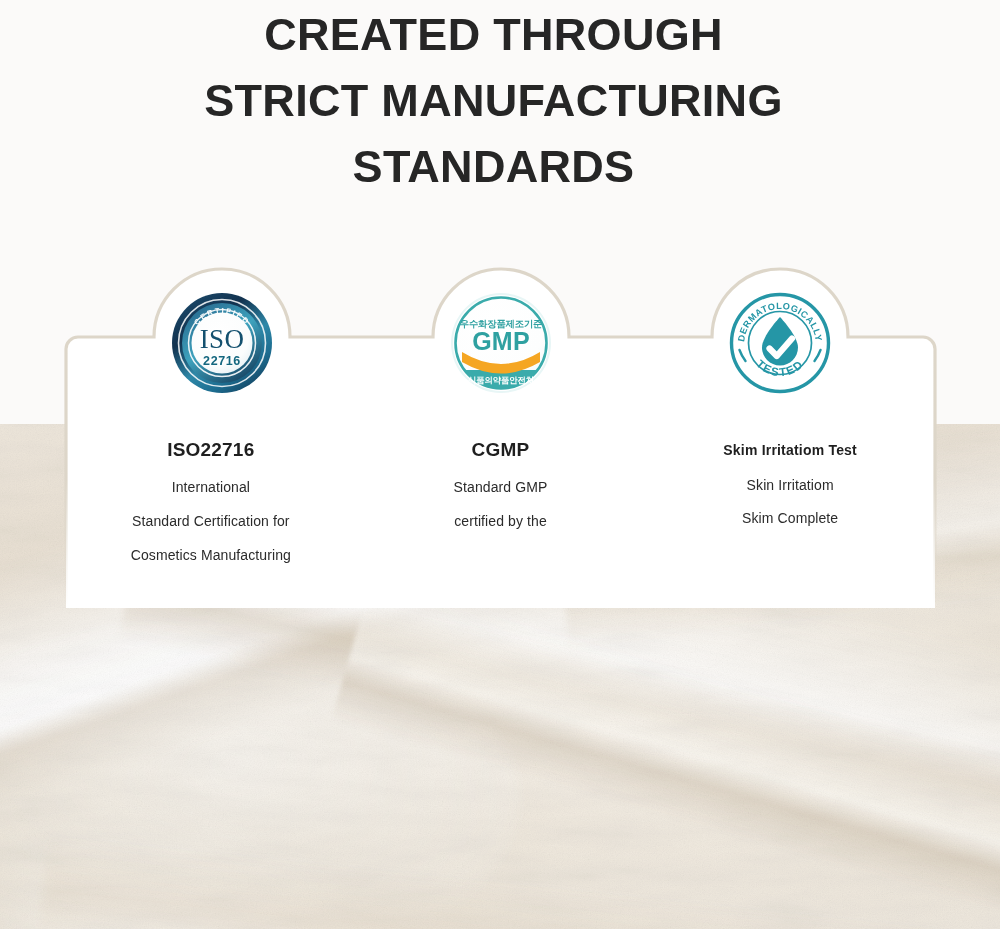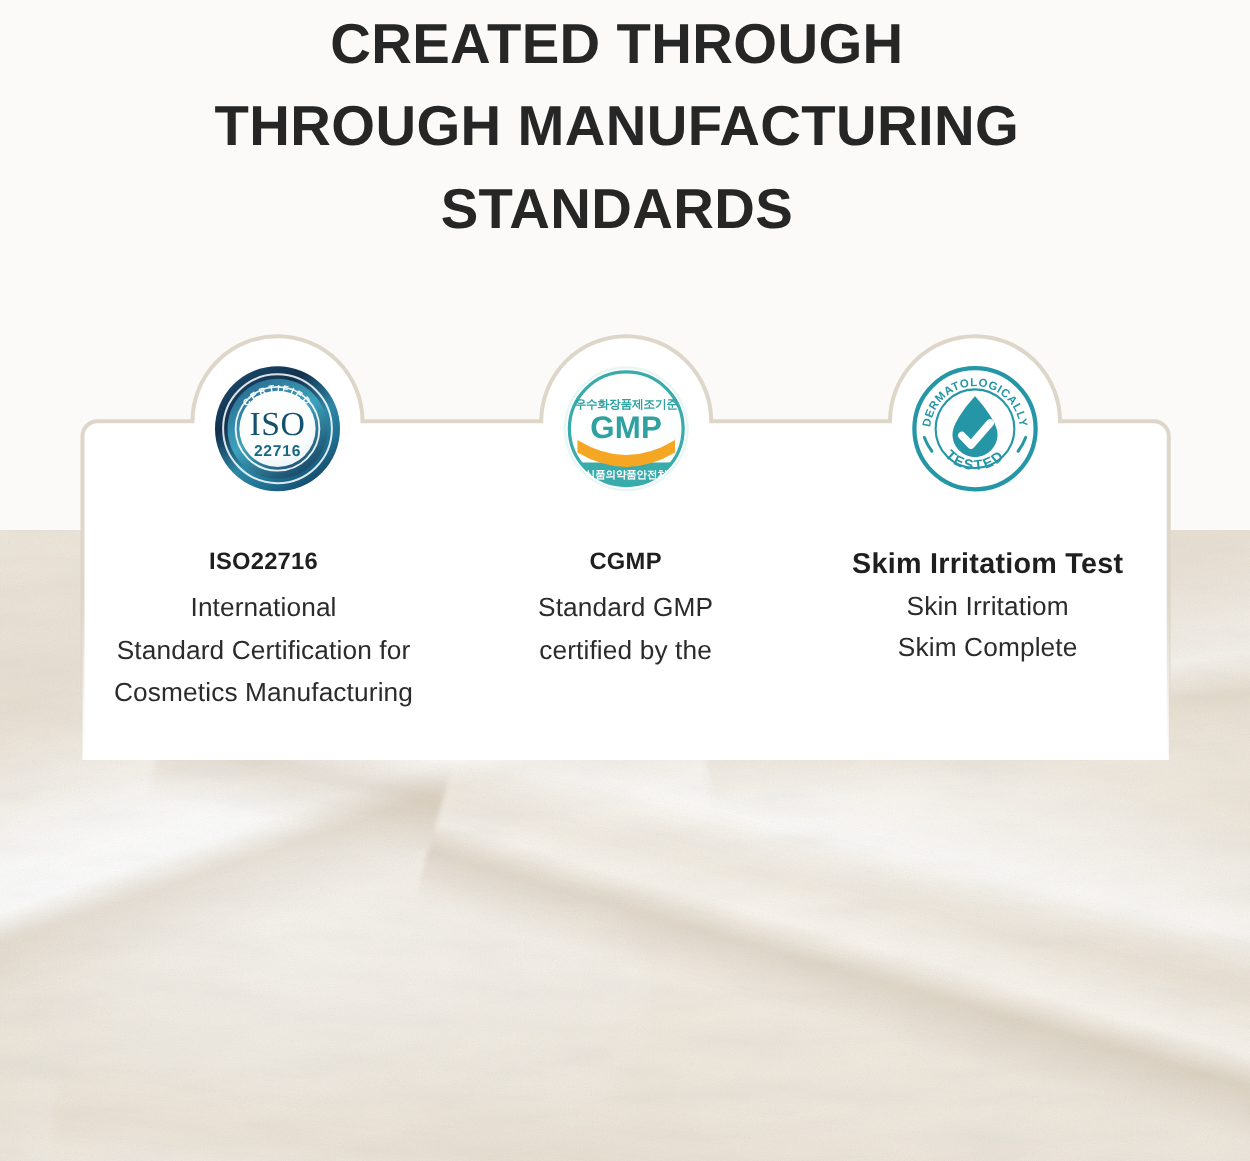--- a/index.html
+++ b/index.html
@@ -57,22 +57,22 @@
   
   .badge{position:absolute;width:102px;height:102px;}
   #badge-iso{left:171px;top:292px;}
   #badge-gmp{left:450px;top:292px;}
   #badge-derma{left:729px;top:292px;}
 
   
   #captions{position:absolute;left:66px;top:437px;width:869px;display:flex;}
   .cap-col{width:33.3333%;text-align:center;padding:0 6px;box-sizing:border-box;}
   .cap-title{color:#1f1f1f;font-size:19px;font-weight:bold;line-height:26px;letter-spacing:.2px;}
-  .cap-line{color:#2b2b2b;font-size:21px;font-weight:normal;line-height:34px;letter-spacing:.1px;}
-  .cap-col.tight .cap-title{font-size:23px;}
+  .cap-line{color:#2b2b2b;font-size:14px;font-weight:normal;line-height:34px;letter-spacing:.1px;}
+  .cap-col.tight .cap-title{font-size:14px;}
   #cap-col-1 .cap-body{margin-top:7px;}
   #cap-col-2 .cap-body{margin-top:7px;}
   #cap-col-3 .cap-body{margin-top:6px;}
   #cap-col-3 .cap-line{line-height:33px;}
 </style>
 </head>
 <body>
 
 <div id="bg-top"></div>
 <div id="bg-cream"></div>
@@ -99,21 +99,21 @@
           <feFuncA type="linear" slope="0.30"></feFuncA>
         </feComponentTransfer>
     </filter>
   </defs>
   <rect width="1000" height="505" filter="url(#grainFilter)"></rect>
   <rect width="1000" height="505" filter="url(#swirlFilter)"></rect>
 </svg>
 
 <div id="headline">
   <span class="hl">CREATED THROUGH</span>
-  <span class="hl">THROUGH MANUFACTURING</span>
+  <span class="hl">STRICT MANUFACTURING</span>
   <span class="hl">STANDARDS</span>
 </div>
 
 <div id="card-wrap">
   <svg id="card-shape" viewBox="0 0 1000 380" preserveAspectRatio="none">
     <defs>
       <linearGradient id="cardFade" x1="0" y1="0" x2="0" y2="1">
         <stop offset="0%" stop-color="#ddd6c9" stop-opacity="1"></stop>
         <stop offset="62%" stop-color="#ddd6c9" stop-opacity="1"></stop>
         <stop offset="88%" stop-color="#ddd6c9" stop-opacity=".25"></stop>

